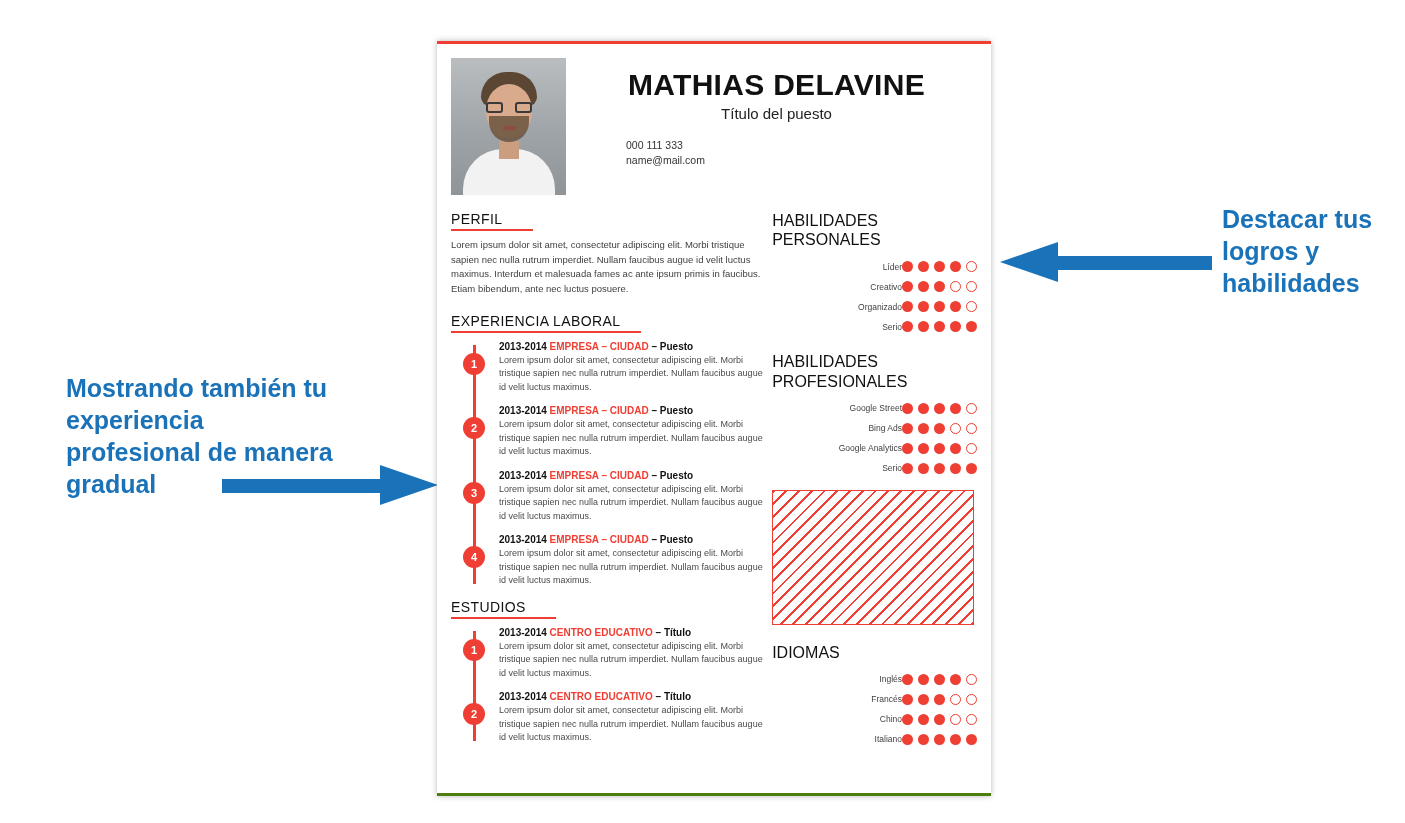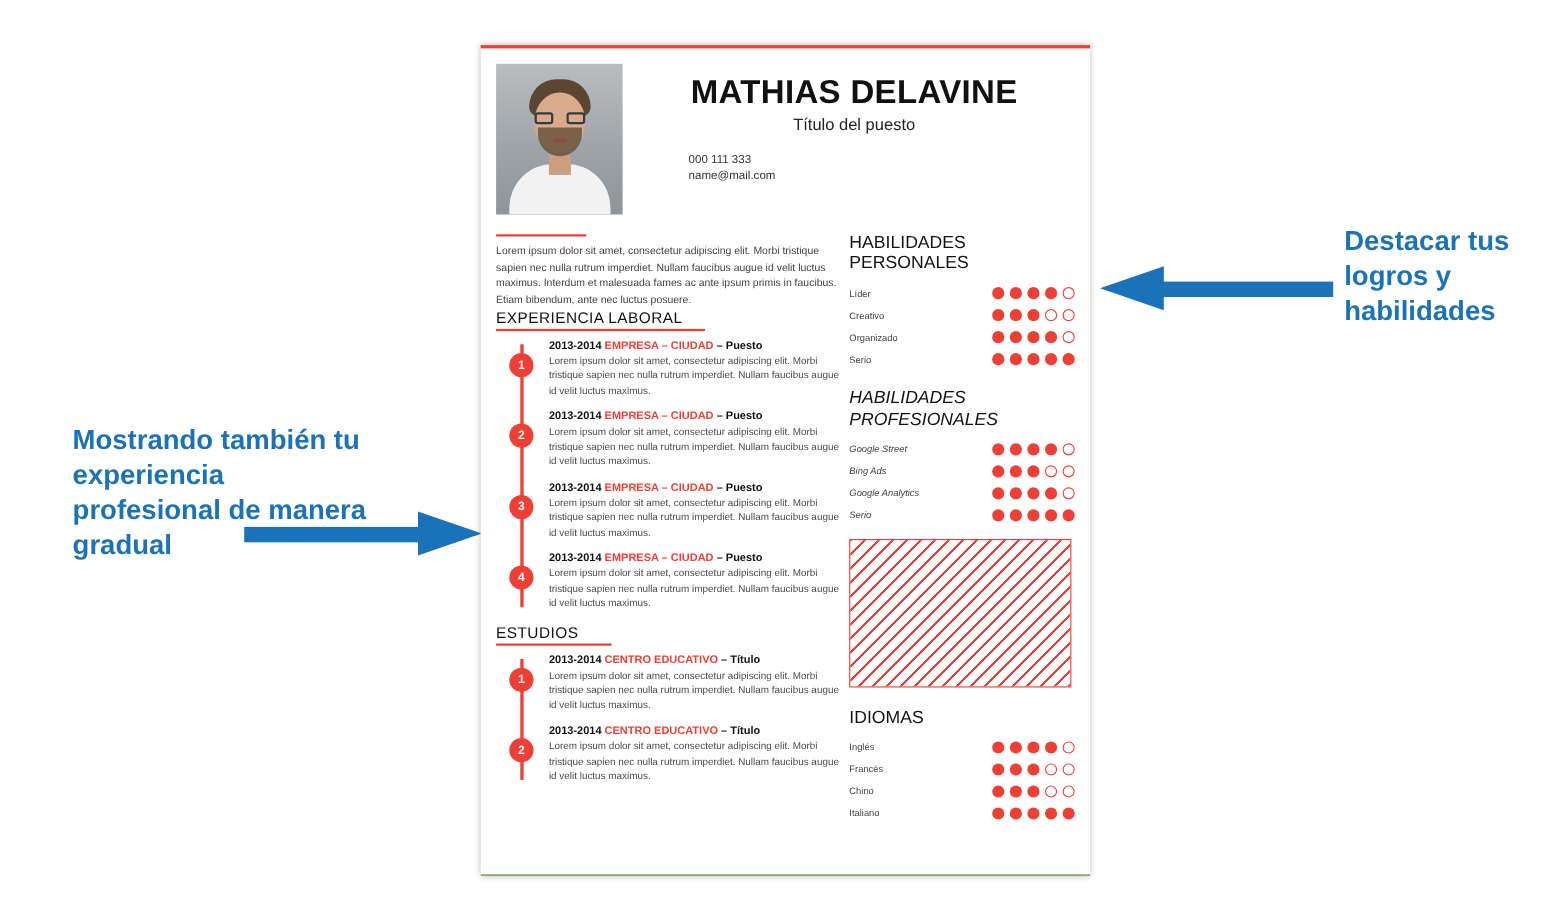--- a/index.html
+++ b/index.html
@@ -11,21 +11,21 @@
     overflow:hidden;
   }
   
   .annot{
     position:absolute;
     color:#1a72b8;
     font-weight:bold;
     line-height:1.28;
     font-size:25px;
   }
-  #annot-left{ left:66px; top:372px; width:270px;margin-top:12px; }
+  #annot-left{ left:66px; top:372px; width:270px; }
   #annot-right{ left:1222px; top:203px; width:200px; }
 
   .arrow{ position:absolute; }
   .arrow .shaft{ position:absolute; background:#1a72b8; }
   .arrow .head{ position:absolute; width:0;height:0; }
 
   
   #arrow-left{ left:222px; top:465px; width:218px; height:40px; }
   #arrow-left .shaft{ left:0; top:14px; width:160px; height:14px; }
   #arrow-left .head{ left:158px; top:0; border-top:20px solid transparent; border-bottom:20px solid transparent; border-left:58px solid #1a72b8; }
@@ -42,21 +42,21 @@
 
   
   #cv{
     position:absolute;
     left:437px; top:41px;
     width:554px; height:755px;
     background:#ffffff;
     box-shadow:0 0 6px rgba(0,0,0,.28);
     box-sizing:border-box;
     border-top:3px solid #ef3e33;
-    border-bottom:1px solid #4d7c0f;
+    border-bottom:3px solid #4d7c0f;
   }
   .cv-inner{ position:relative; width:100%; height:100%; }
 
   
   .header{ display:flex; padding:14px 14px 0 14px; box-sizing:border-box; }
   .photo{
     width:115px; height:137px;
     background:linear-gradient(180deg,#b9bdc0 0%,#9fa4a8 55%,#8e9498 100%);
     position:relative; overflow:hidden; flex:0 0 auto;
   }
@@ -95,32 +95,32 @@
     display:flex;align-items:center;justify-content:center;
   }
   .tl-head{ font-size:10px; font-weight:bold; color:#111; }
   .tl-head .co{ color:#ef3e33; }
   .tl-body{ font-size:9px; color:#4a4a4a; line-height:1.5; margin-top:2px; }
 
   
   .sk-title{ font-size:16px; color:#111; line-height:1.2; }
   .sk-list{ margin-top:12px; }
   .sk-row{ display:flex; align-items:center; margin-bottom:9px; }
-  .sk-label{ font-size:8.5px; color:#3f3f3f; flex:1; }
+  .sk-label{ font-size:8.5px; color:#3f3f3f; flex:1;text-align:right; }
   .dots{ display:flex; gap:5px; }
   .dot{ width:11px;height:11px;border-radius:50%; box-sizing:border-box; }
   .dot.on{ background:#ef3e33; }
   .dot.off{ border:1.5px solid #ef3e33; background:#fff; }
 
   .hatch{
     margin-top:16px; height:135px; width:202px;
     background-image:repeating-linear-gradient(-45deg,#ef3e33 0 2px,#ffffff 2px 9px);
     border:1px solid #ef3e33; box-sizing:border-box;
   }
-  .blk{ margin-top:20px;font-style:italic; }
+  .blk{ margin-top:20px; }
 </style>
 </head>
 <body>
 
 <div class="annot" id="annot-left">Mostrando también tu experiencia profesional de manera gradual</div>
 <div class="annot" id="annot-right">Destacar tus logros y habilidades</div>
 
 <div class="arrow" id="arrow-left">
   <div class="shaft"></div>
     <div class="head"></div>
@@ -154,25 +154,26 @@
         <div>name@mail.com</div>
       </div>
     </div>
   </div>
 
   <div class="cols" style="margin-top:16px;">
 
     <div class="col-left">
 
       <div>
+        <div class="sec-title">PERFIL</div>
         <div class="sec-rule" style="width:82px;"></div>
         <div class="perfil-text">Lorem ipsum dolor sit amet, consectetur adipiscing elit. Morbi tristique sapien nec nulla rutrum imperdiet. Nullam faucibus augue id velit luctus maximus. Interdum et malesuada fames ac ante ipsum primis in faucibus. Etiam bibendum, ante nec luctus posuere.</div>
       </div>
 
-      <div style="margin-top:0;">
+      <div style="margin-top:16px;">
         <div class="sec-title">EXPERIENCIA  LABORAL</div>
         <div class="sec-rule" style="width:190px;"></div>
         <div class="timeline">
 
           <div class="tl-item">
             <div class="tl-num">1</div>
             <div class="tl-head">
               <span>2013-2014</span>
               <span class="co">EMPRESA – CIUDAD</span>
               – <span>Puesto</span>

